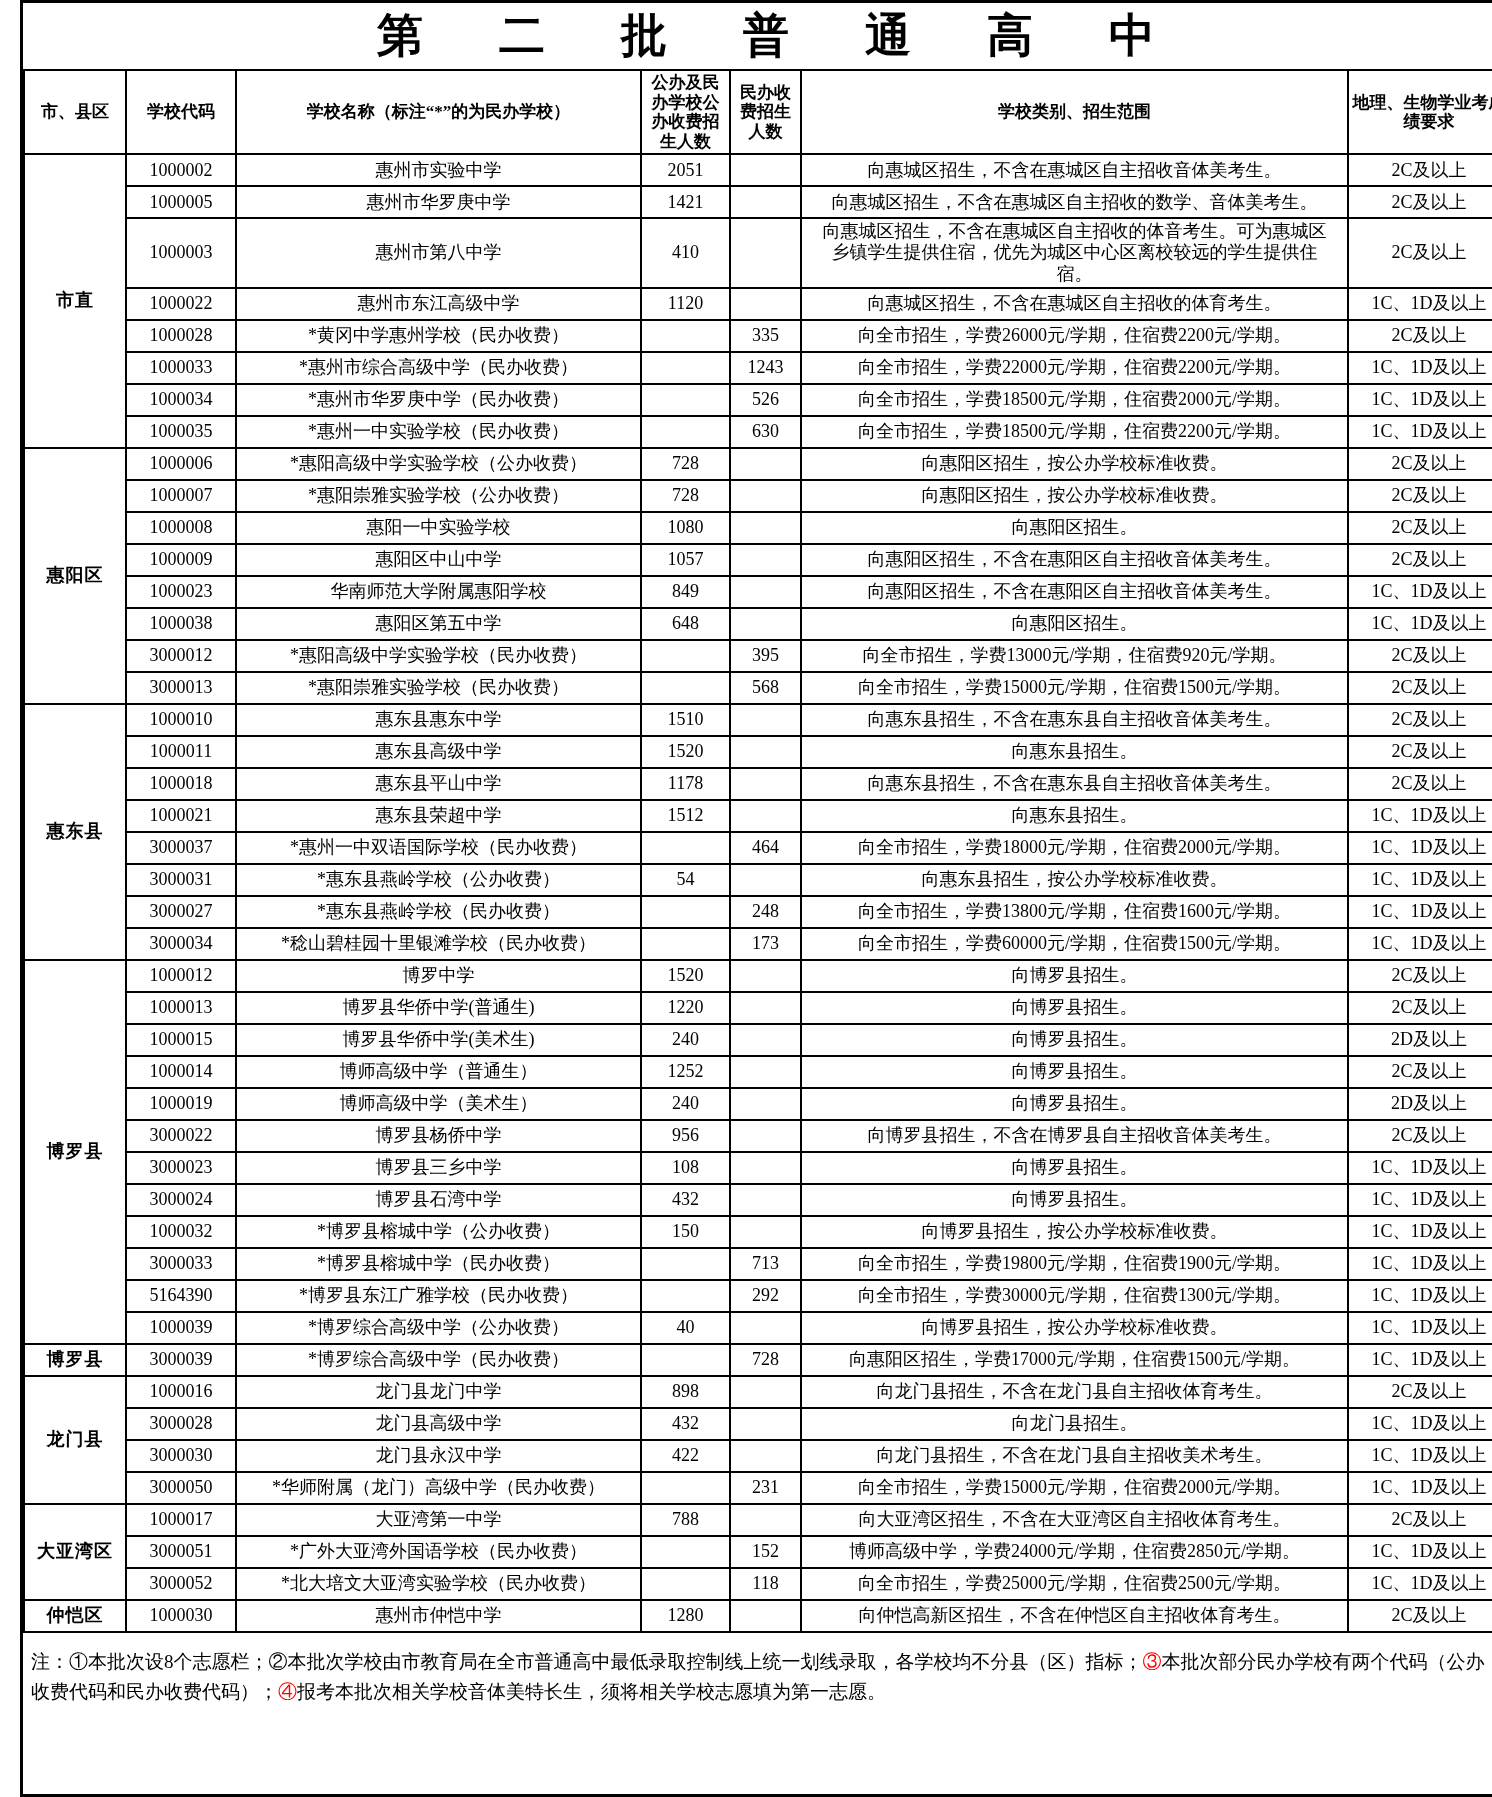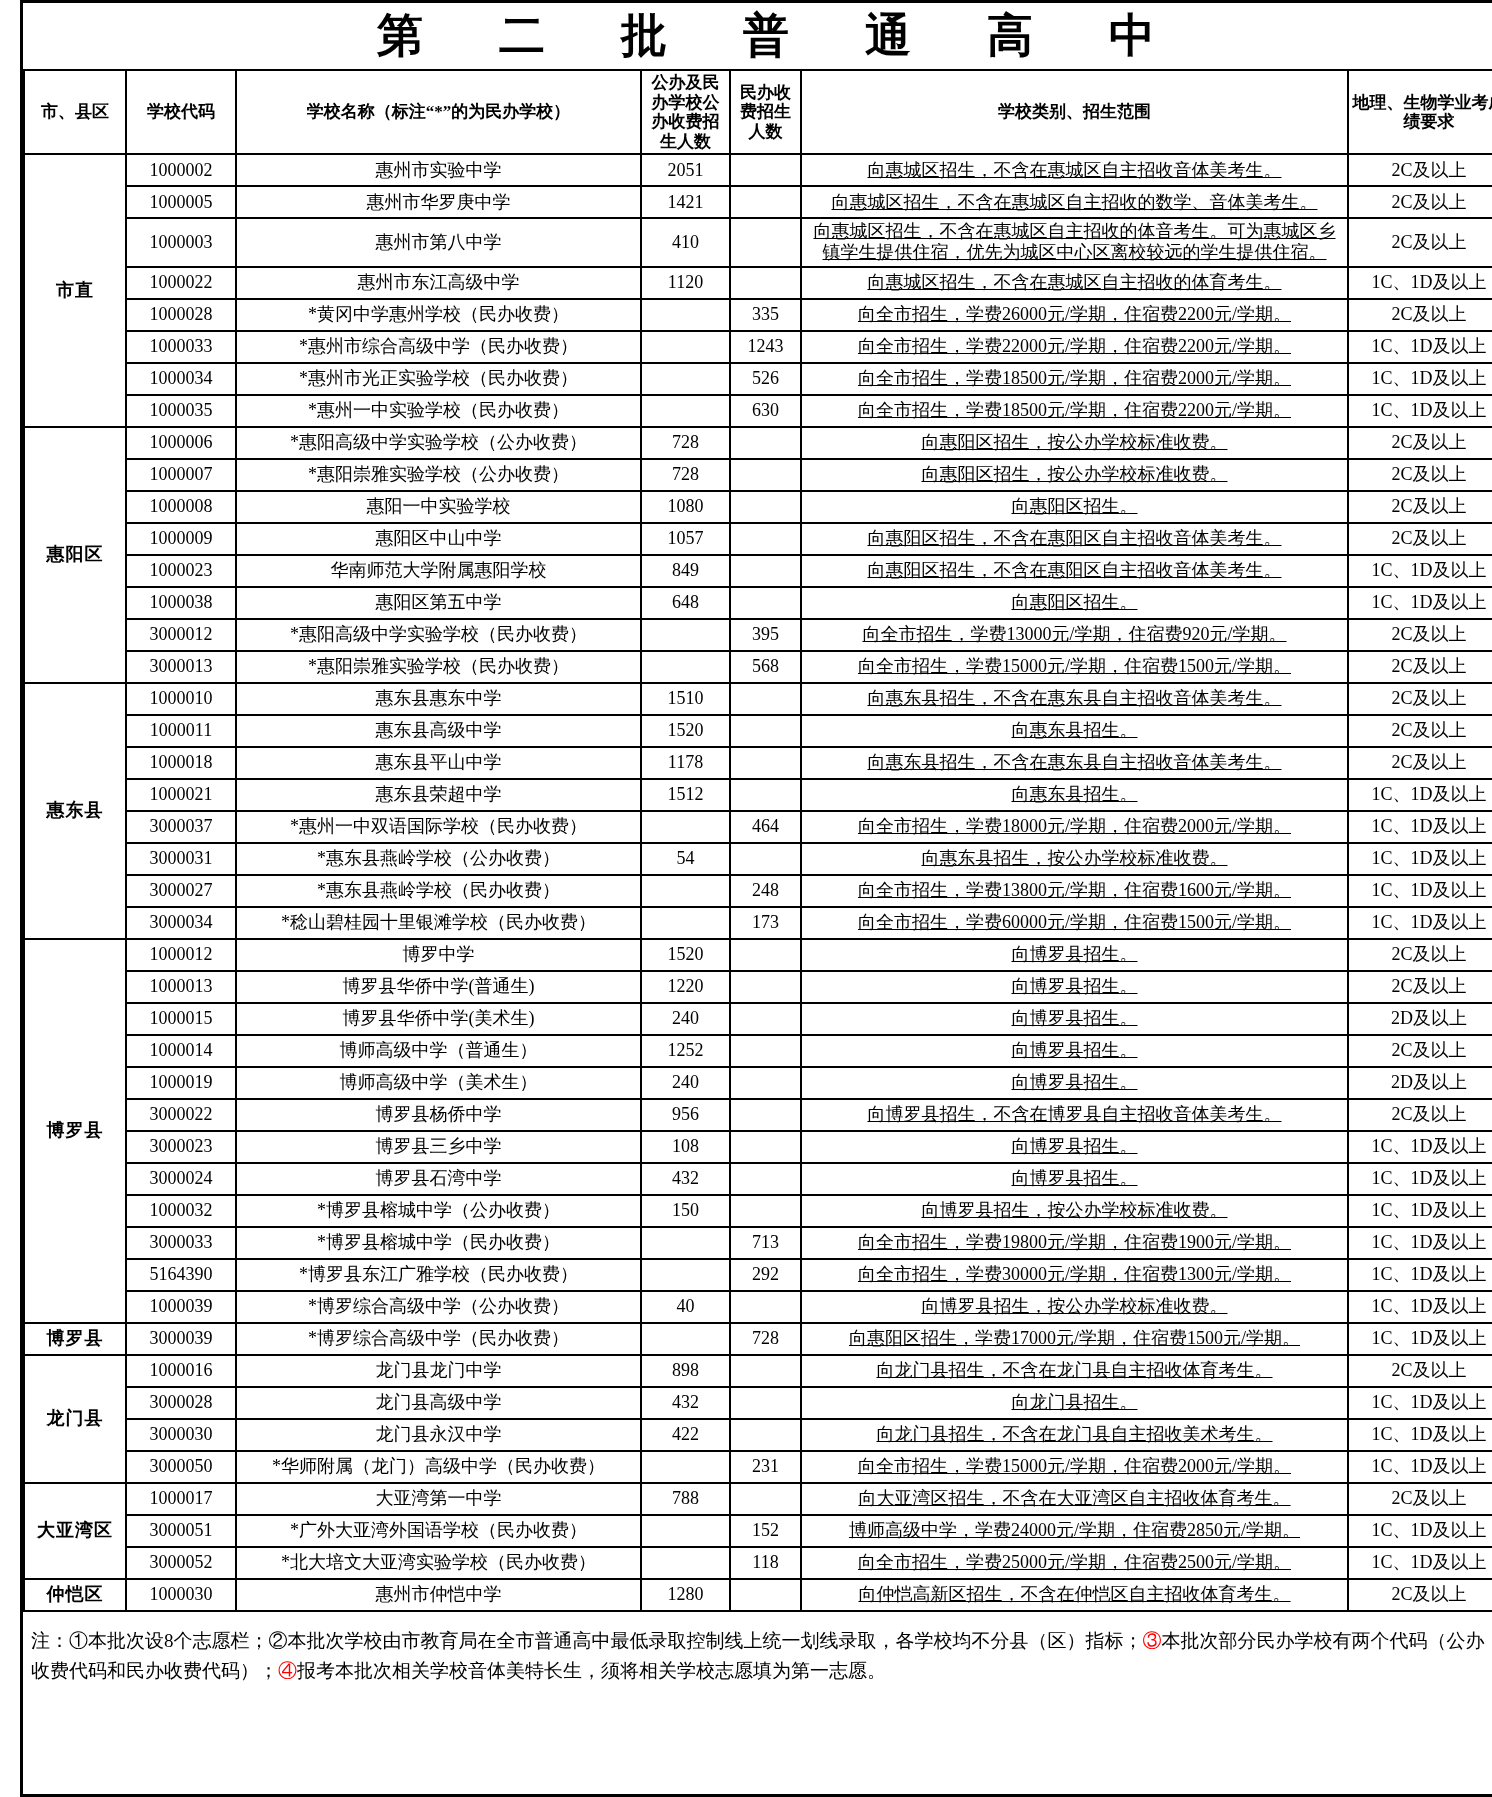--- a/index.html
+++ b/index.html
@@ -40,21 +40,21 @@
     height: 75px;
     padding: 2px 2px;
   }
   th.h-category { font-size: 18px; border-radius: 14px; }
   th.h-req { font-size: 18px; line-height: 1.35; }
   table.schools td { height: 32px; font-size: 18px; line-height: 1.18; }
   td.region-cell { font-size: 20px; font-weight: bold; letter-spacing: 1px; font-family: Liberation Serif, serif; }
   td.code-cell { font-size: 19px; }
   td.public-count-cell, td.private-count-cell { font-size: 19px; }
   td.name-cell { font-size: 18px; padding: 1px 20px; }
-  td.scope-cell { text-align: left; padding: 2px 8px; font-size: 18px; text-decoration: underline; }
+  td.scope-cell { text-align: left; padding: 2px 17px; font-size: 18px; }
   td.requirement-cell { font-size: 18px; }
   .footnote {
     padding: 14px 20px 0 8px;
     font-size: 19px;
     line-height: 1.6;
     text-align: left;
   }
   .footnote .red { color: #ff0000; }
 </style>
 </head>
@@ -130,21 +130,21 @@
         <tr>
           <td class="code-cell">1000033</td>
           <td class="name-cell">*惠州市综合高级中学（民办收费）</td>
           <td class="public-count-cell"></td>
           <td class="private-count-cell">1243</td>
           <td class="scope-cell">向全市招生，学费22000元/学期，住宿费2200元/学期。</td>
           <td class="requirement-cell">1C、1D及以上</td>
         </tr>
         <tr>
           <td class="code-cell">1000034</td>
-          <td class="name-cell">*惠州市光正实验学校（民办收费）</td>
+          <td class="name-cell">*惠州市华罗庚中学（民办收费）</td>
           <td class="public-count-cell"></td>
           <td class="private-count-cell">526</td>
           <td class="scope-cell">向全市招生，学费18500元/学期，住宿费2000元/学期。</td>
           <td class="requirement-cell">1C、1D及以上</td>
         </tr>
         <tr>
           <td class="code-cell">1000035</td>
           <td class="name-cell">*惠州一中实验学校（民办收费）</td>
           <td class="public-count-cell"></td>
           <td class="private-count-cell">630</td>

